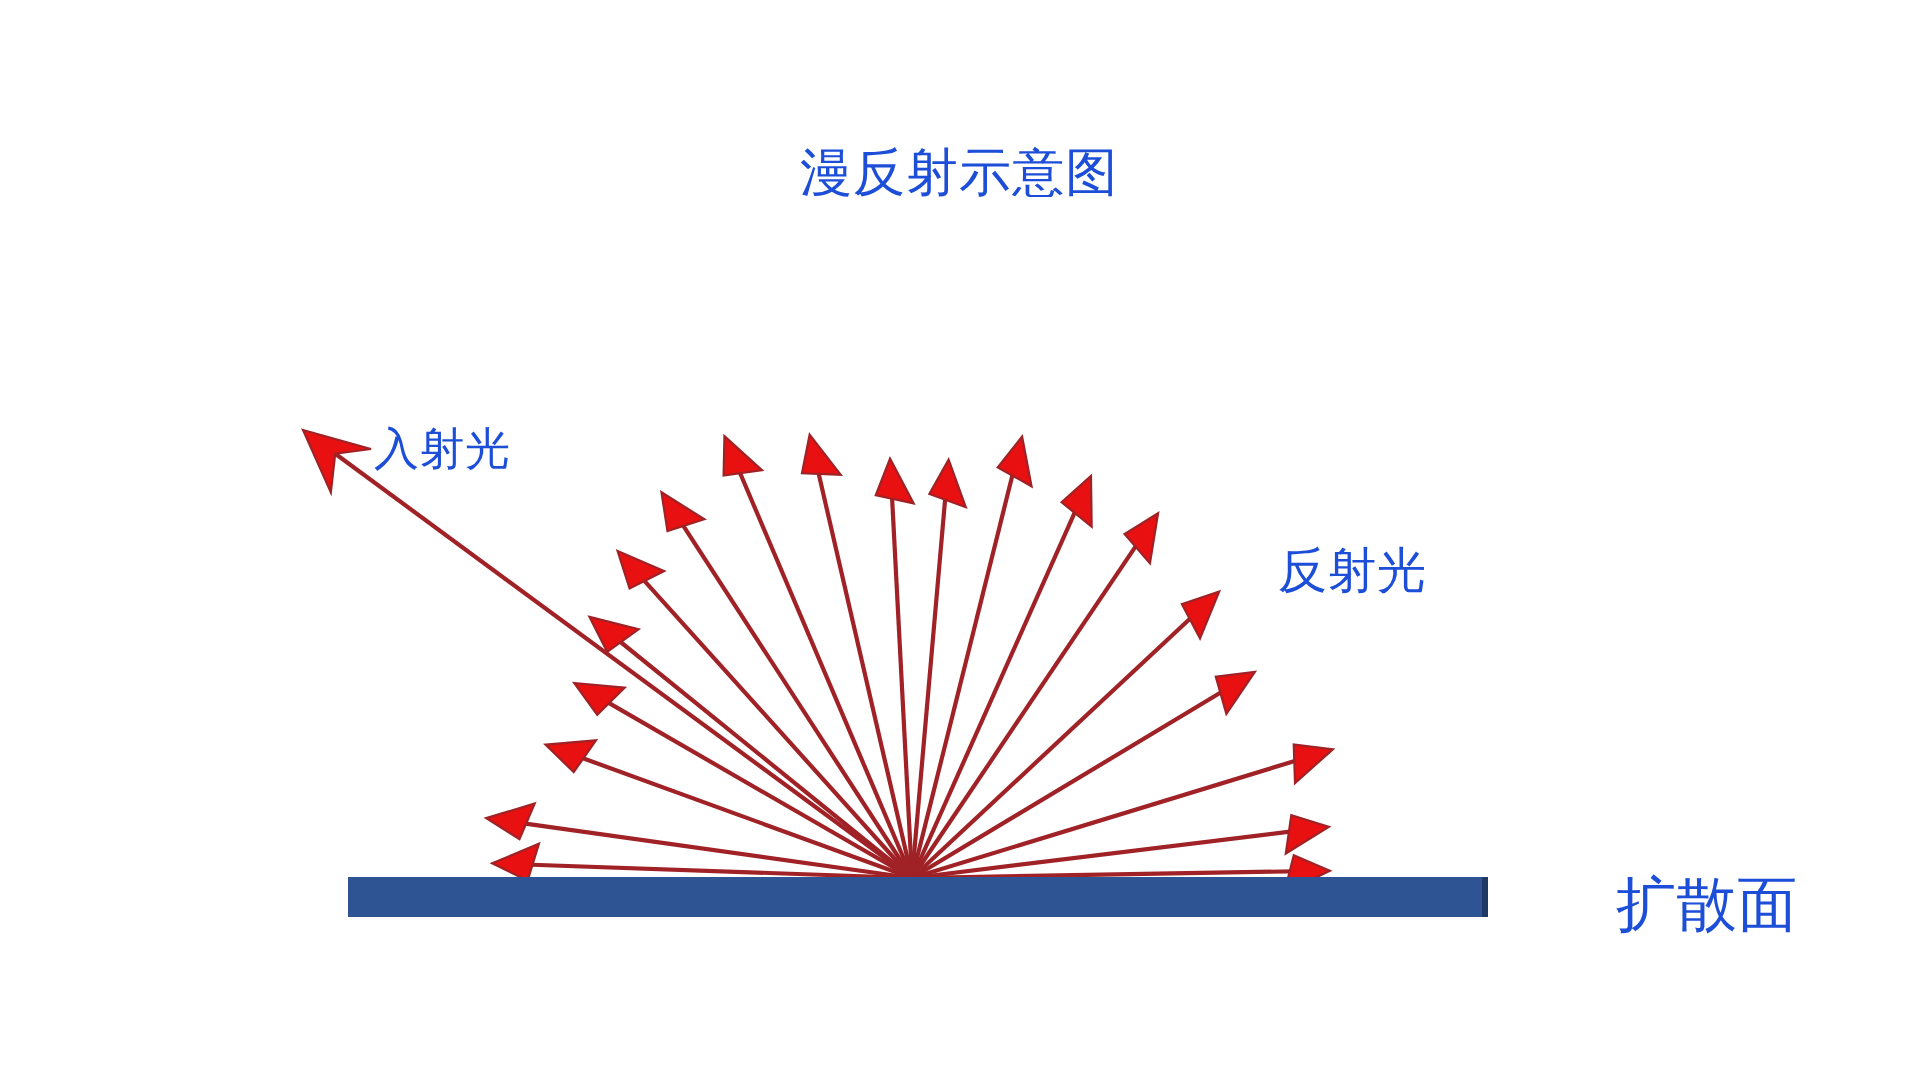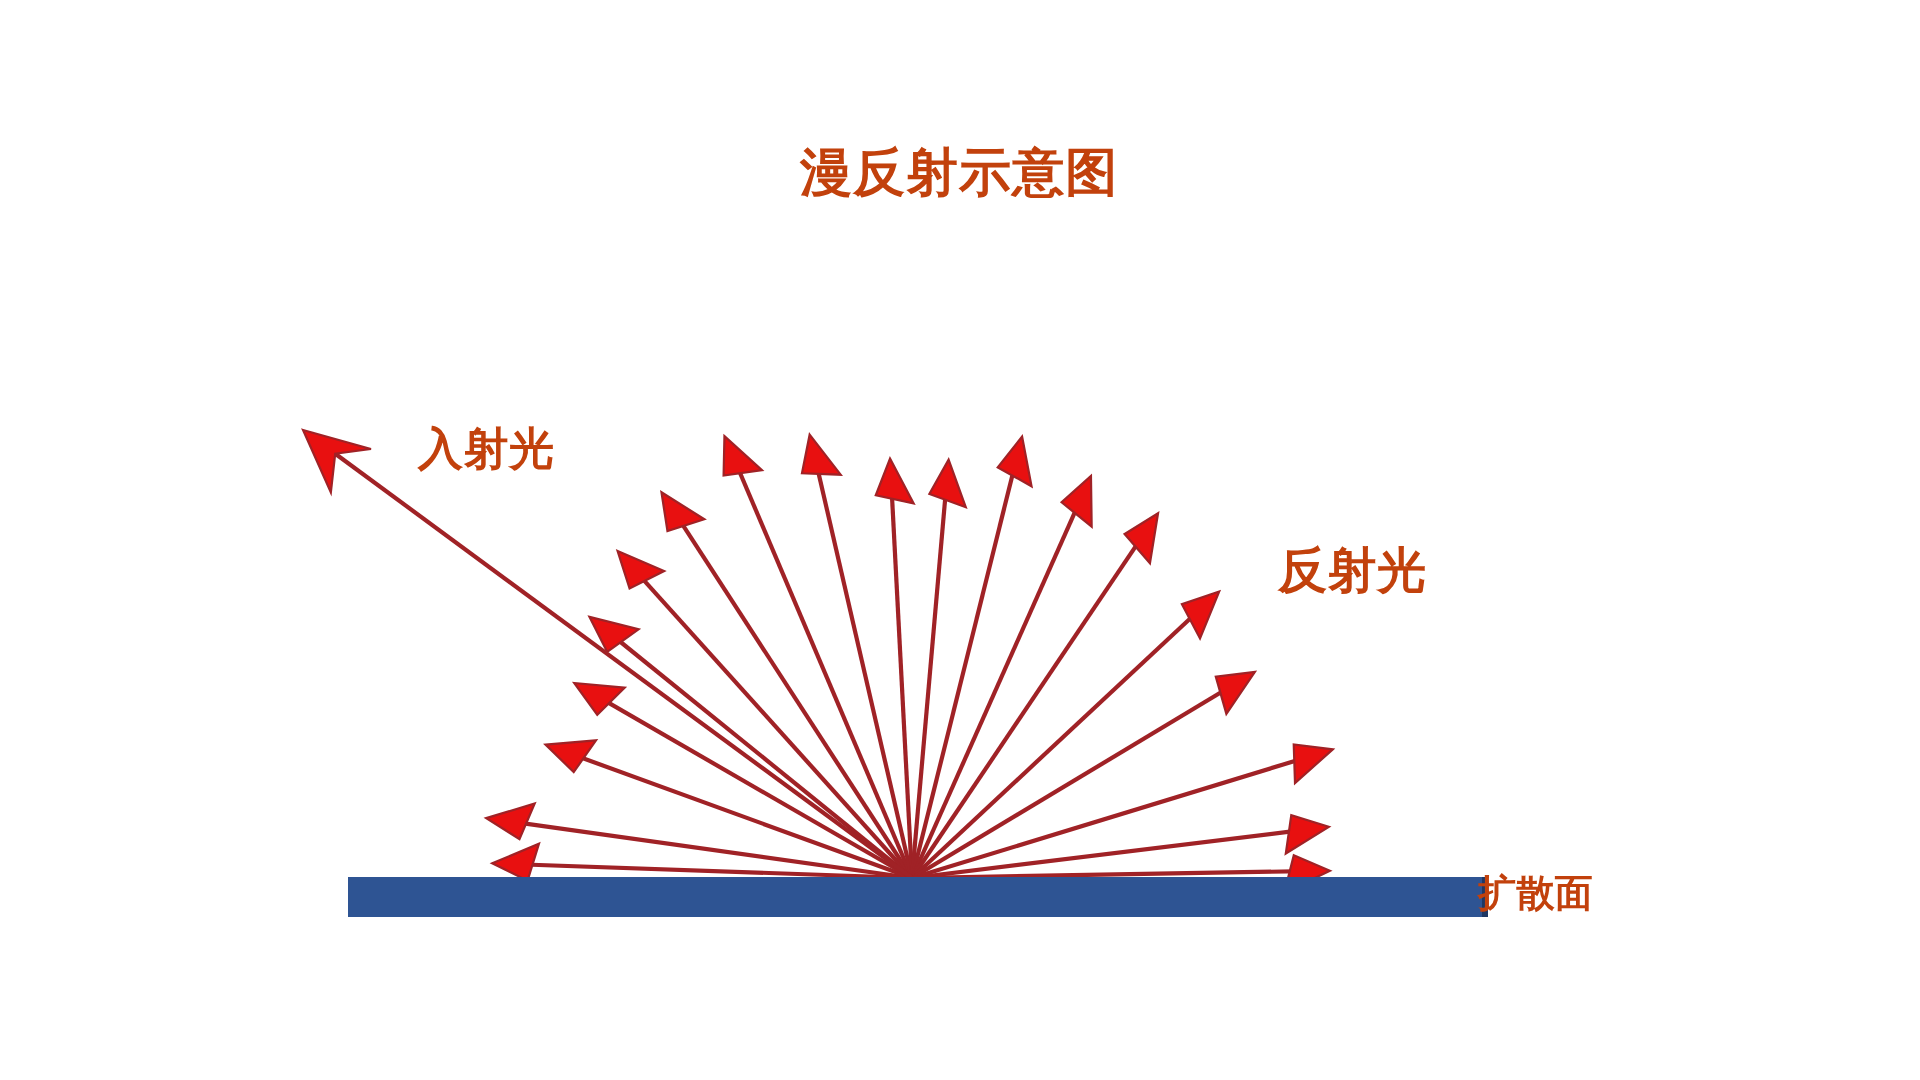--- a/index.html
+++ b/index.html
@@ -27,51 +27,50 @@
     position: absolute;
     left: 0; top: 0;
     width: 1920px;
     height: 1080px;
     display: block;
   }
 
   .txt {
     position: absolute;
     white-space: nowrap;
-    color: #c2410c;
+    color: #1d4ed8;
     font-family: "DejaVu Sans", "Liberation Sans", sans-serif;
-    font-weight: 700;
+    font-weight: 400;
     line-height: 1;
     letter-spacing: 0.01em;
   }
 
   #diagram-title {
     left: 800px;
     top: 146px;
     font-size: 52px;
     letter-spacing: 0.02em;
   }
 
   #label-incident {
     left: 374px;
     top: 426px;
     font-size: 45px;
-    margin-left: 44px;
   }
 
   #label-reflected {
     left: 1278px;
     top: 546px;
     font-size: 49px;
   }
 
   #label-surface {
-    left: 1478px;
+    left: 1616px;
     top: 874px;
-    font-size: 38px;
+    font-size: 60px;
   }
 </style>
 </head>
 <body>
 
 <div id="stage">
 
   <svg id="diagram-svg" viewBox="0 0 1920 1080" preserveAspectRatio="none" xmlns="http://www.w3.org/2000/svg">
     <g id="rays-group">
         <g>

